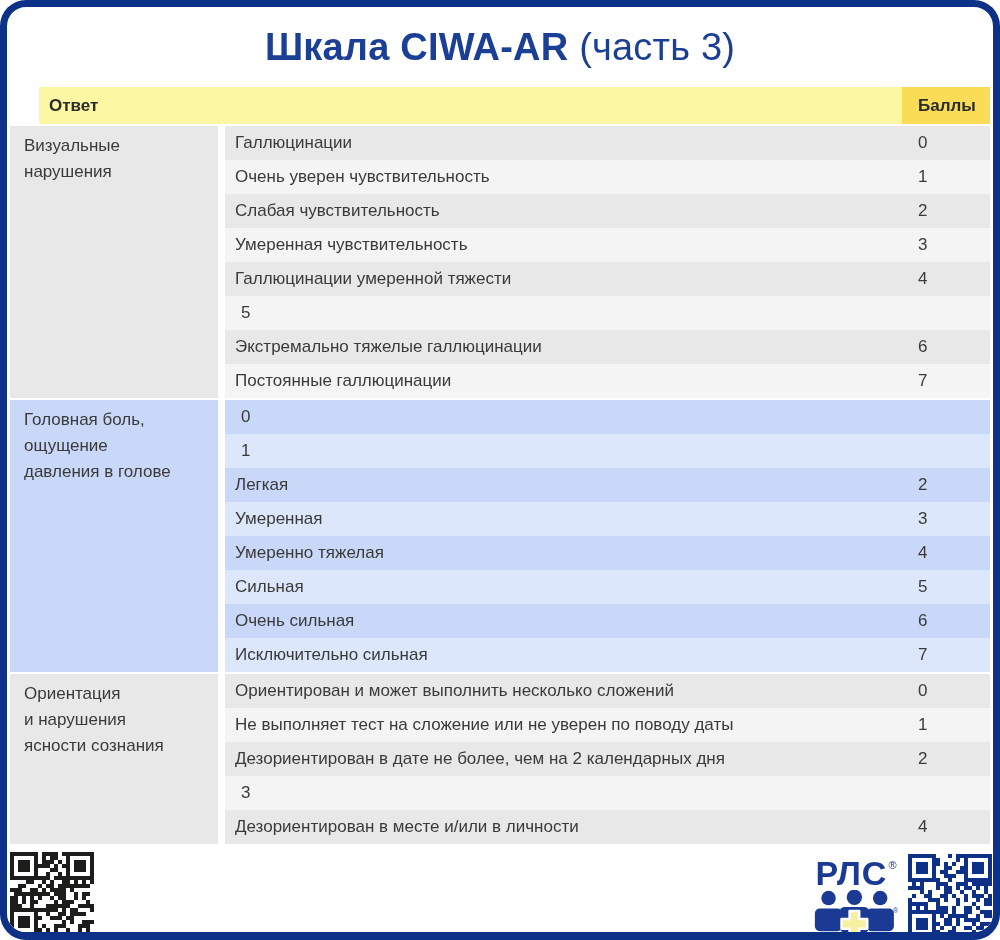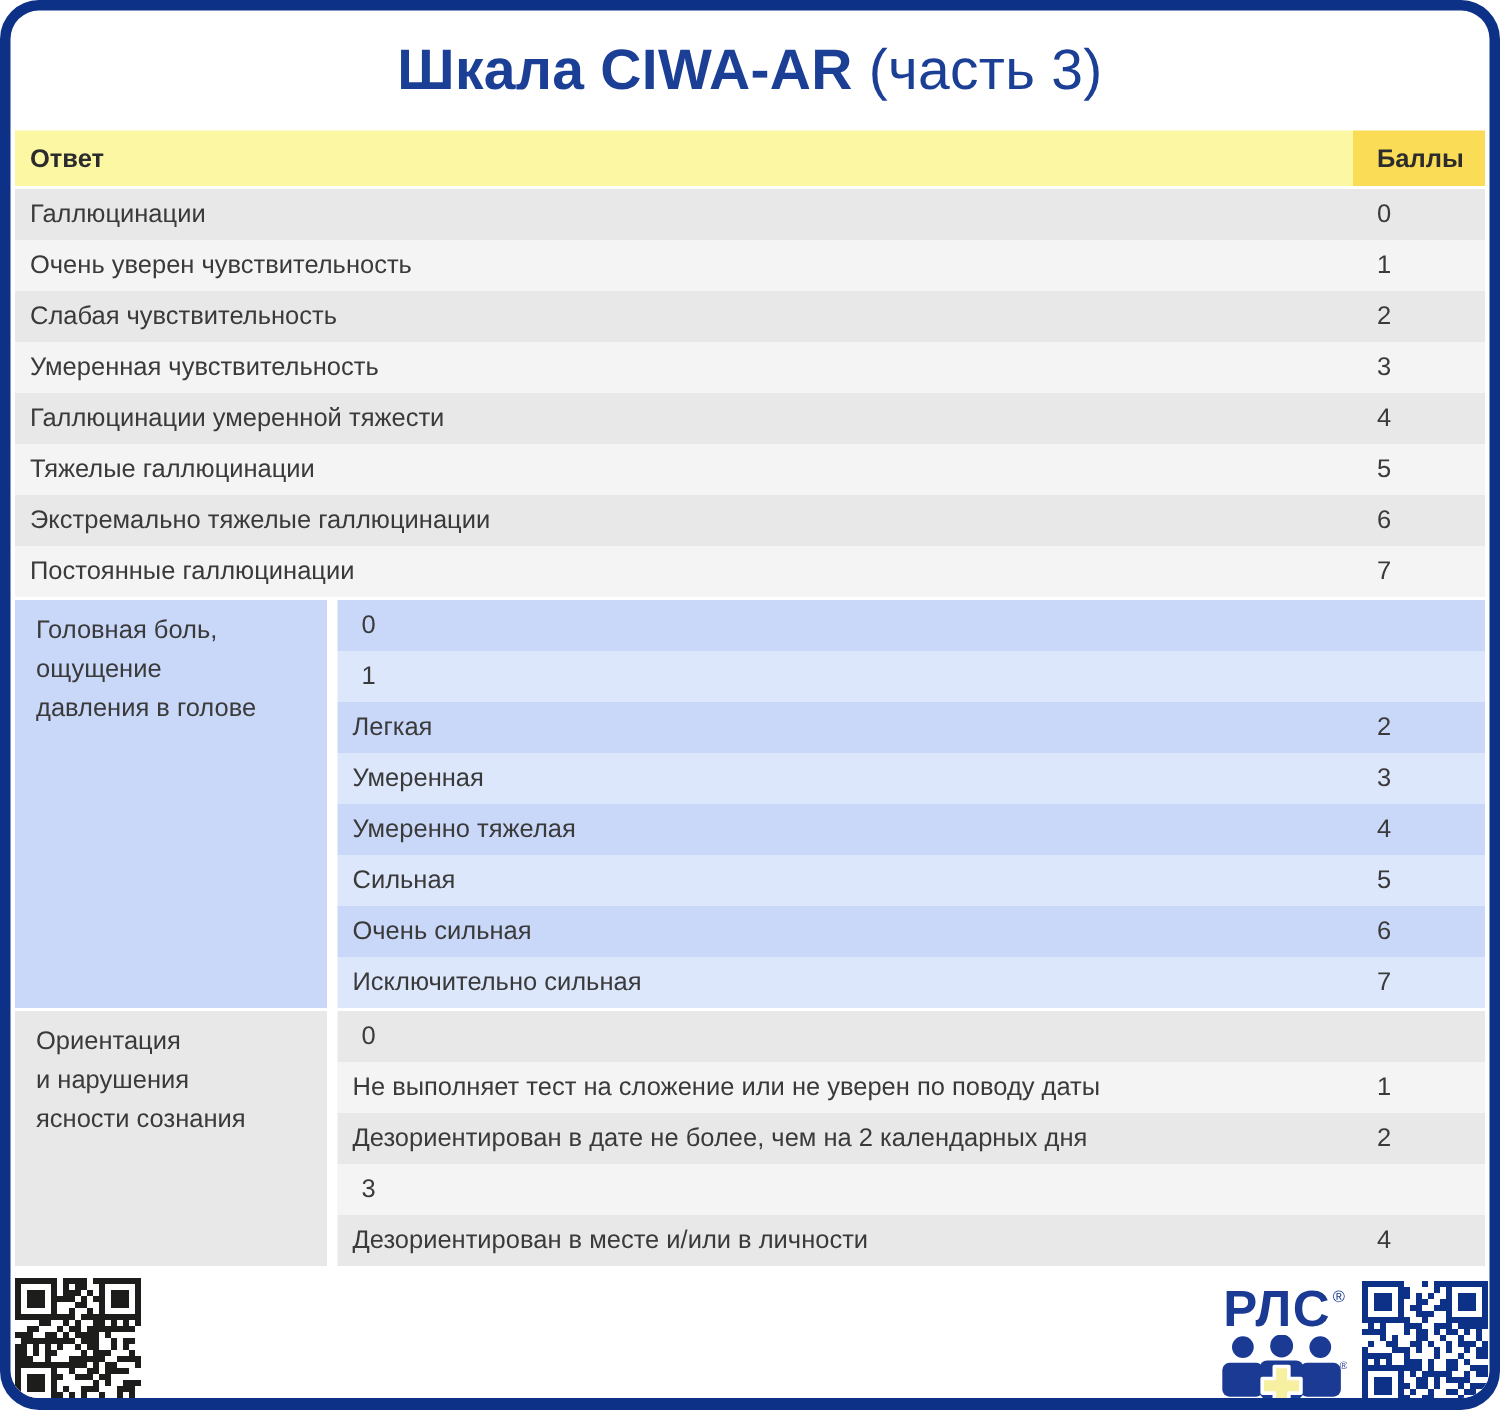--- a/index.html
+++ b/index.html
@@ -13,21 +13,21 @@
   
   .title-bar{height:80px;display:flex;align-items:center;justify-content:center;flex:0 0 auto;}
   .title{font-size:38px;color:var(--title-blue,#1c3f96);letter-spacing:.2px;}
   .title .main{font-weight:700;}
   .title .suffix{font-weight:400;}
   
   .table{flex:1 1 auto;display:flex;flex-direction:column;padding:0 3px;}
   .thead{display:flex;gap:7px;height:37px;margin-bottom:2px;flex:0 0 auto;}
   .th{display:flex;align-items:center;font-weight:700;font-size:17px;color:#2c2c2c;}
   .th.param{width:208px;padding-left:14px;box-sizing:border-box;background:var(--header-yellow-dark,#fbdc57);}
-  .th-right{flex:1;display:flex;}
+  .th-right{flex:1;display:flex;margin-left:29px;}
   .th.answer{flex:1;padding-left:10px;background:var(--header-yellow-light,#fbf7a3);}
   .th.score{width:88px;padding-left:16px;box-sizing:border-box;background:var(--header-yellow-dark,#fbdc57);}
   .section{display:flex;gap:7px;margin-bottom:2px;}
   .param-cell{
     width:208px;box-sizing:border-box;padding:7px 12px 0 14px;
     font-size:17px;line-height:26px;color:#3a3a3a;white-space:pre-line;
   }
   .section.gray .param-cell{background:var(--row-gray-dark,#e8e8e8);}
   .section.blue .param-cell{background:var(--row-blue-dark,#c9d8f8);}
   .rows{flex:1;display:flex;flex-direction:column;}
@@ -61,20 +61,22 @@
 
   <div class="table">
     <div class="thead">
       <div class="th-right">
         <div class="th answer">Ответ</div>
         <div class="th score">Баллы</div>
       </div>
     </div>
     <div>
         <div class="section gray">
+          <div class="param-cell">Визуальные
+нарушения</div>
           <div class="rows">
             <div class="row dark">
               <div class="answer">Галлюцинации</div>
               <div class="score">0</div>
             </div>
             <div class="row light">
               <div class="answer">Очень уверен чувствительность</div>
               <div class="score">1</div>
             </div>
             <div class="row dark">
@@ -83,21 +85,20 @@
             </div>
             <div class="row light">
               <div class="answer">Умеренная чувствительность</div>
               <div class="score">3</div>
             </div>
             <div class="row dark">
               <div class="answer">Галлюцинации умеренной тяжести</div>
               <div class="score">4</div>
             </div>
             <div class="row light">
-              <div class="answer">Тяжелые галлюцинации</div>
               <div class="score">5</div>
             </div>
             <div class="row dark">
               <div class="answer">Экстремально тяжелые галлюцинации</div>
               <div class="score">6</div>
             </div>
             <div class="row light">
               <div class="answer">Постоянные галлюцинации</div>
               <div class="score">7</div>
             </div>
@@ -139,20 +140,21 @@
               <div class="score">7</div>
             </div>
           </div>
         </div>
         <div class="section gray">
           <div class="param-cell">Ориентация
 и нарушения
 ясности сознания</div>
           <div class="rows">
             <div class="row dark">
+              <div class="answer">Ориентирован и может выполнить несколько сложений</div>
               <div class="score">0</div>
             </div>
             <div class="row light">
               <div class="answer">Не выполняет тест на сложение или не уверен по поводу даты</div>
               <div class="score">1</div>
             </div>
             <div class="row dark">
               <div class="answer">Дезориентирован в дате не более, чем на 2 календарных дня</div>
               <div class="score">2</div>
             </div>

